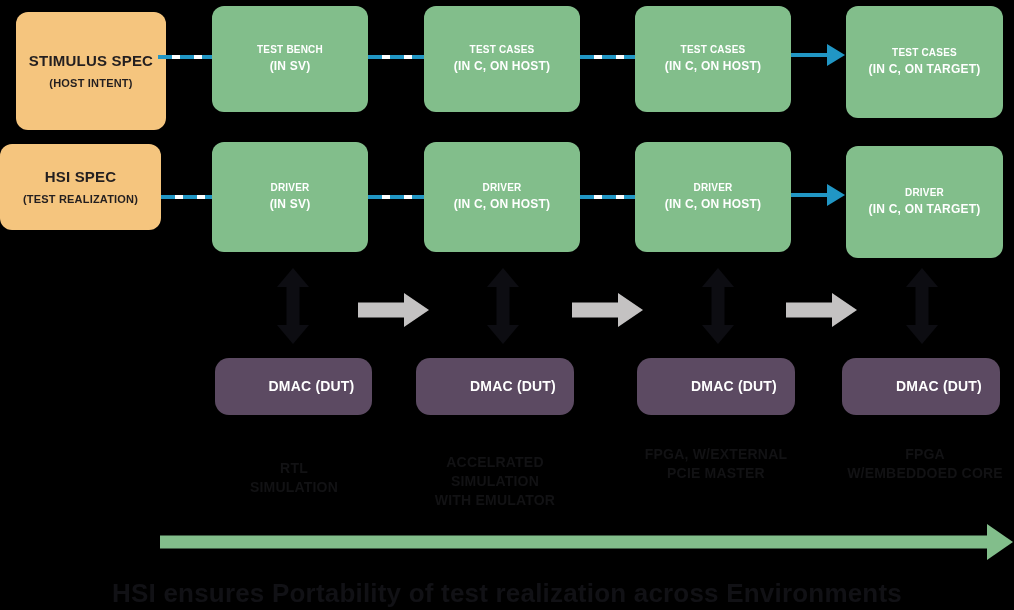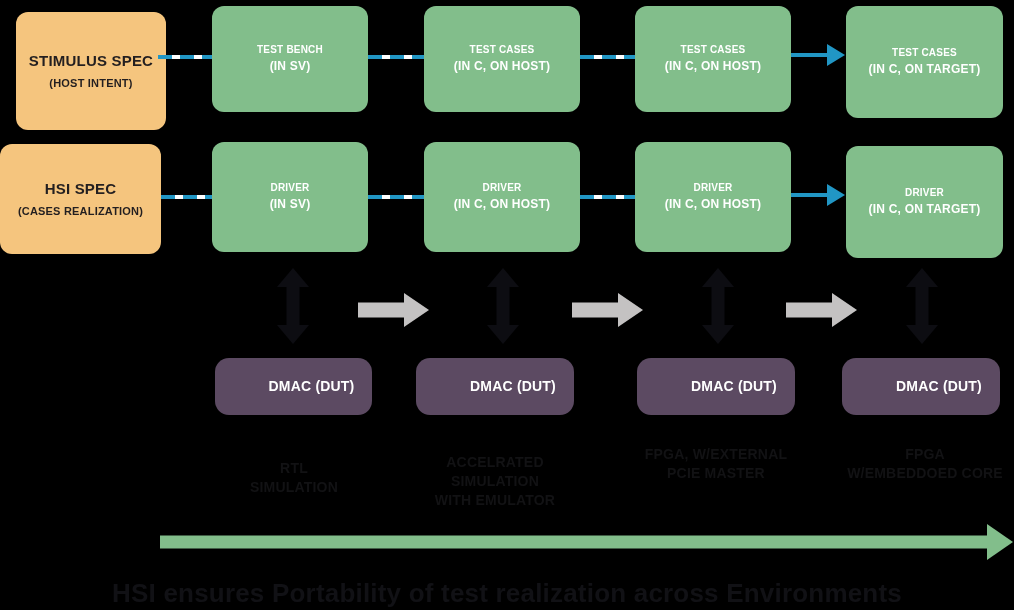--- a/index.html
+++ b/index.html
@@ -193,23 +193,23 @@
   </div>
 
   <div class="arrowlink" style="left:791px; top:53px; width:38px;"></div>
   <div class="arrowhead-blue" style="left:827px; top:44px;"></div>
 
   <div class="node green" style="left:846px; top:6px; width:157px; height:112px;">
     <div class="ttl">TEST CASES</div>
     <div class="sub">(IN C, ON TARGET)</div>
   </div>
 
-  <div class="node spec" style="left:0px; top:144px; width:161px; height:110px;">
+  <div class="node spec" style="left:0px; top:144px; width:161px; height:86px;">
     <div class="ttl">HSI SPEC</div>
-    <div class="sub">(CASES REALIZATION)</div>
+    <div class="sub">(TEST REALIZATION)</div>
   </div>
 
   <div class="dashlink" style="left:161px; top:195px; width:51px;"></div>
 
   <div class="node green" style="left:212px; top:142px; width:156px; height:110px;">
     <div class="ttl">DRIVER</div>
     <div class="sub">(IN SV)</div>
   </div>
 
   <div class="dashlink" style="left:368px; top:195px; width:56px;"></div>

